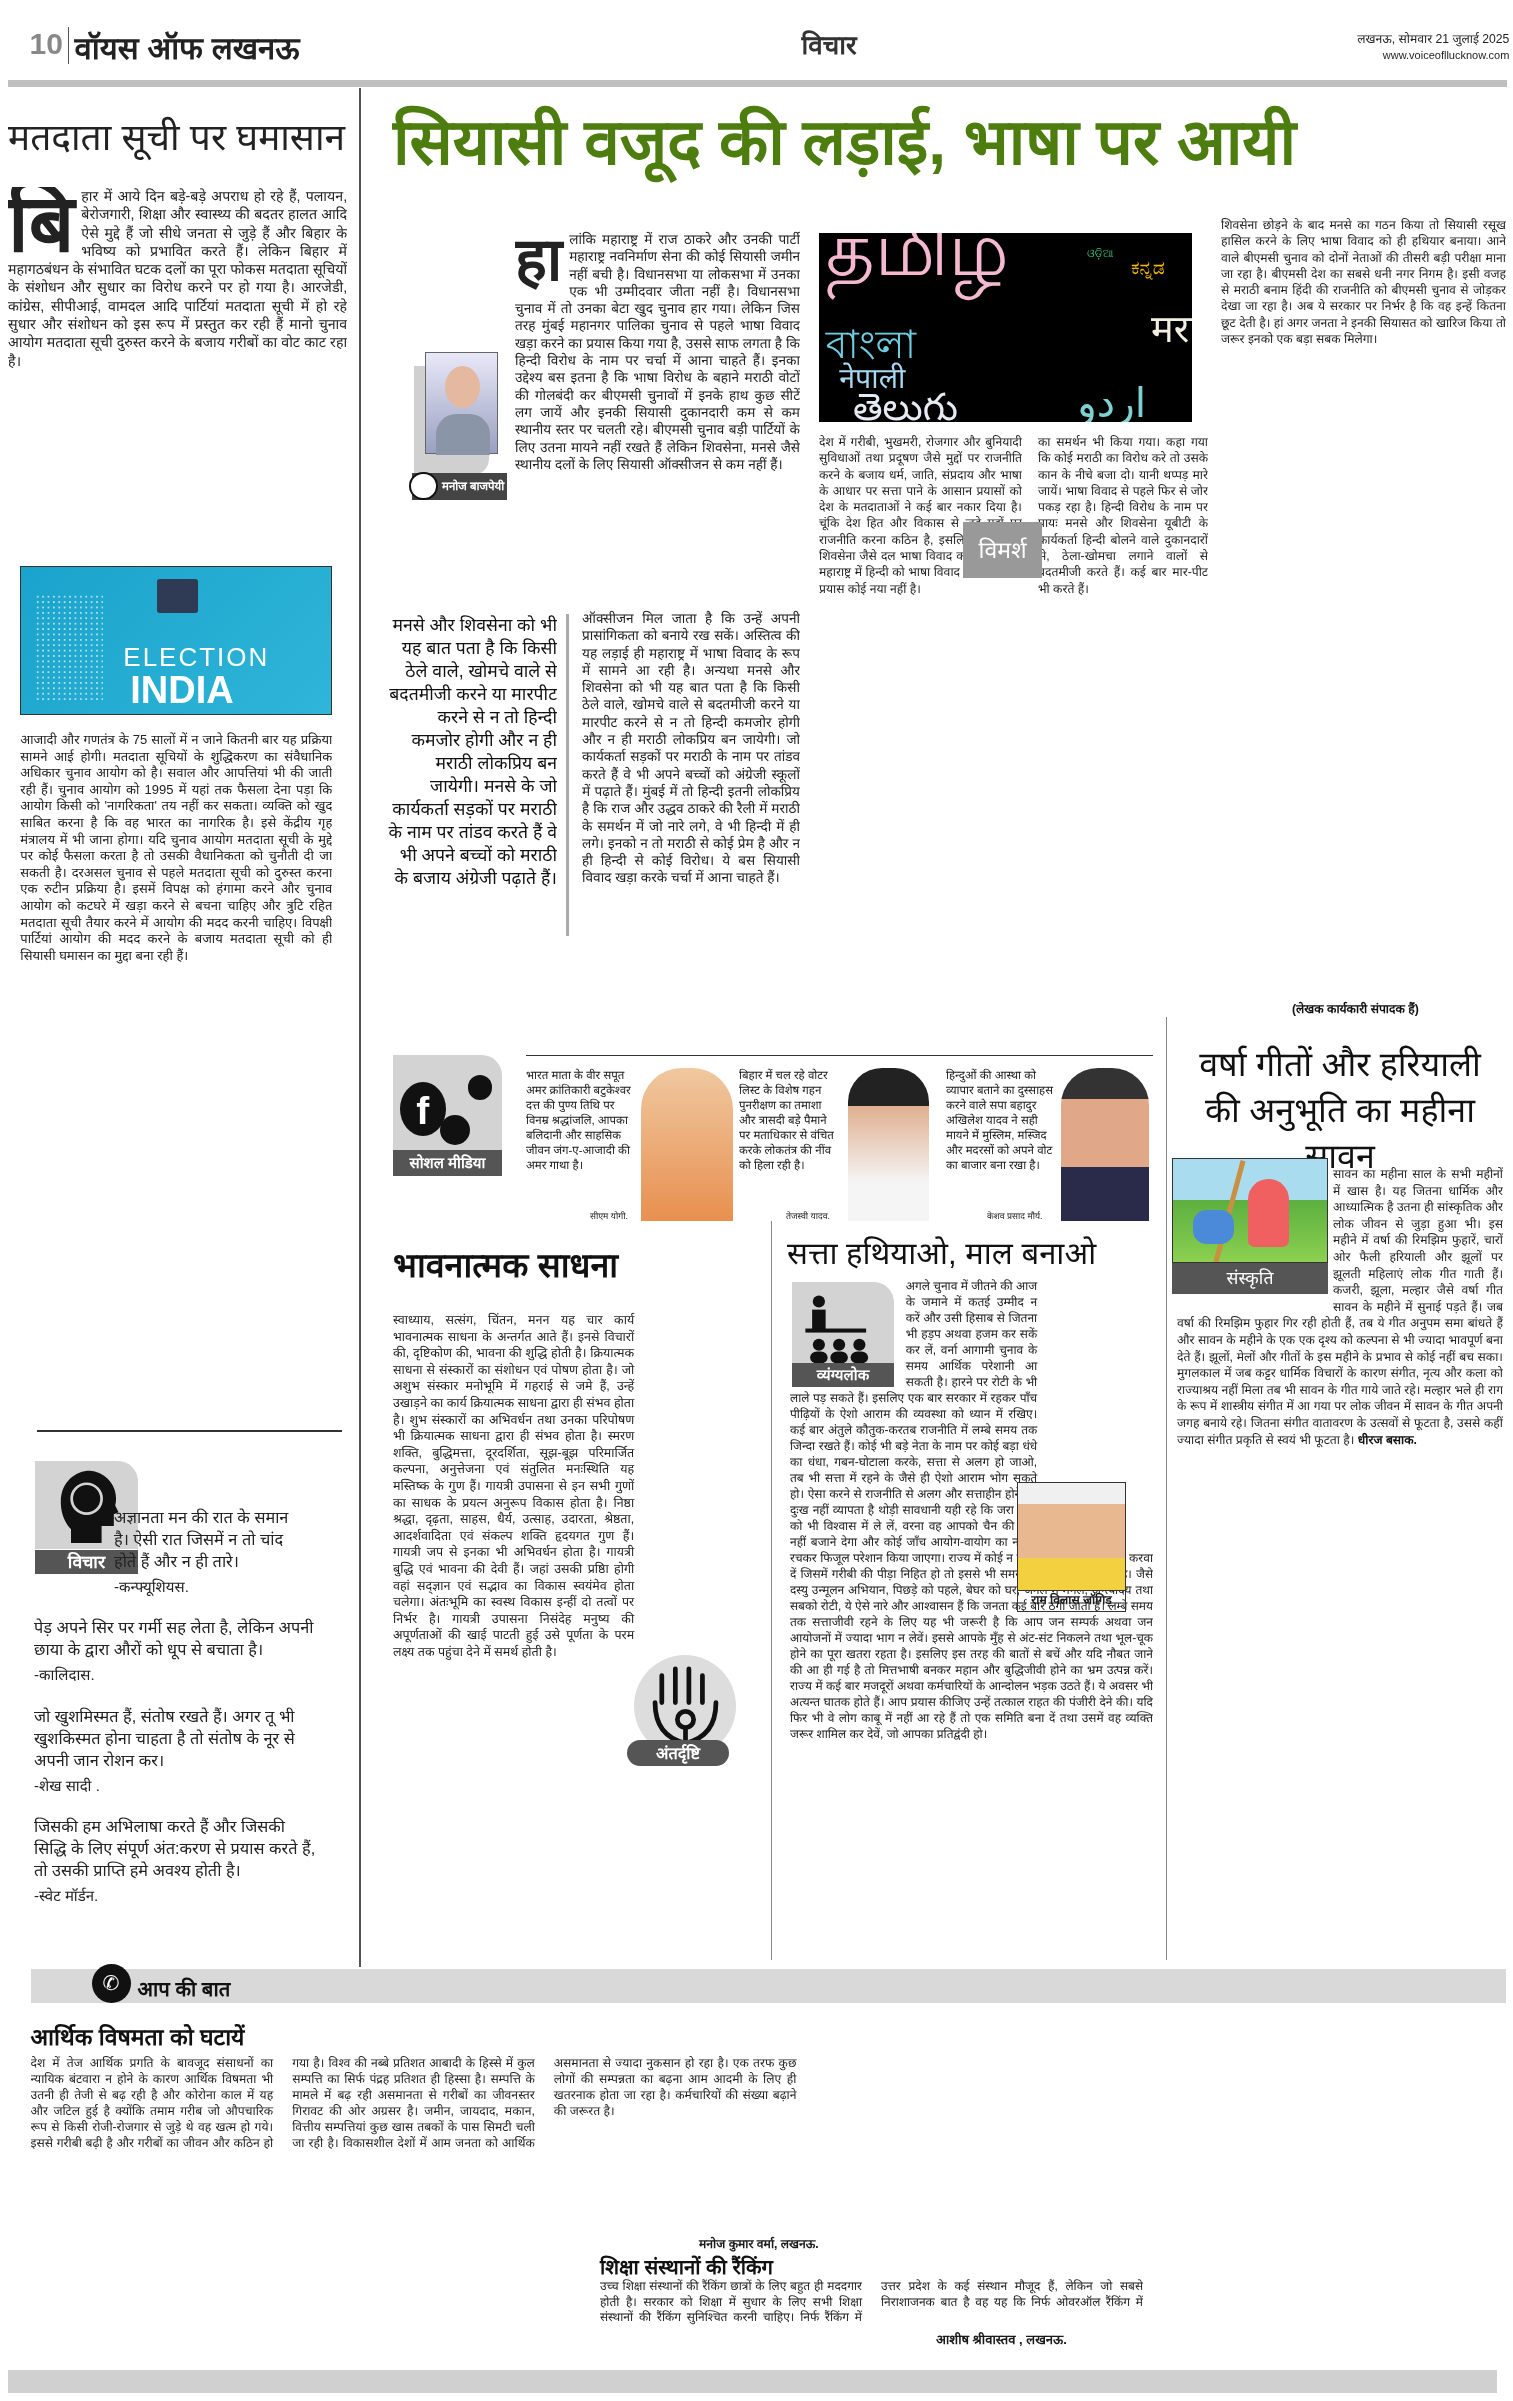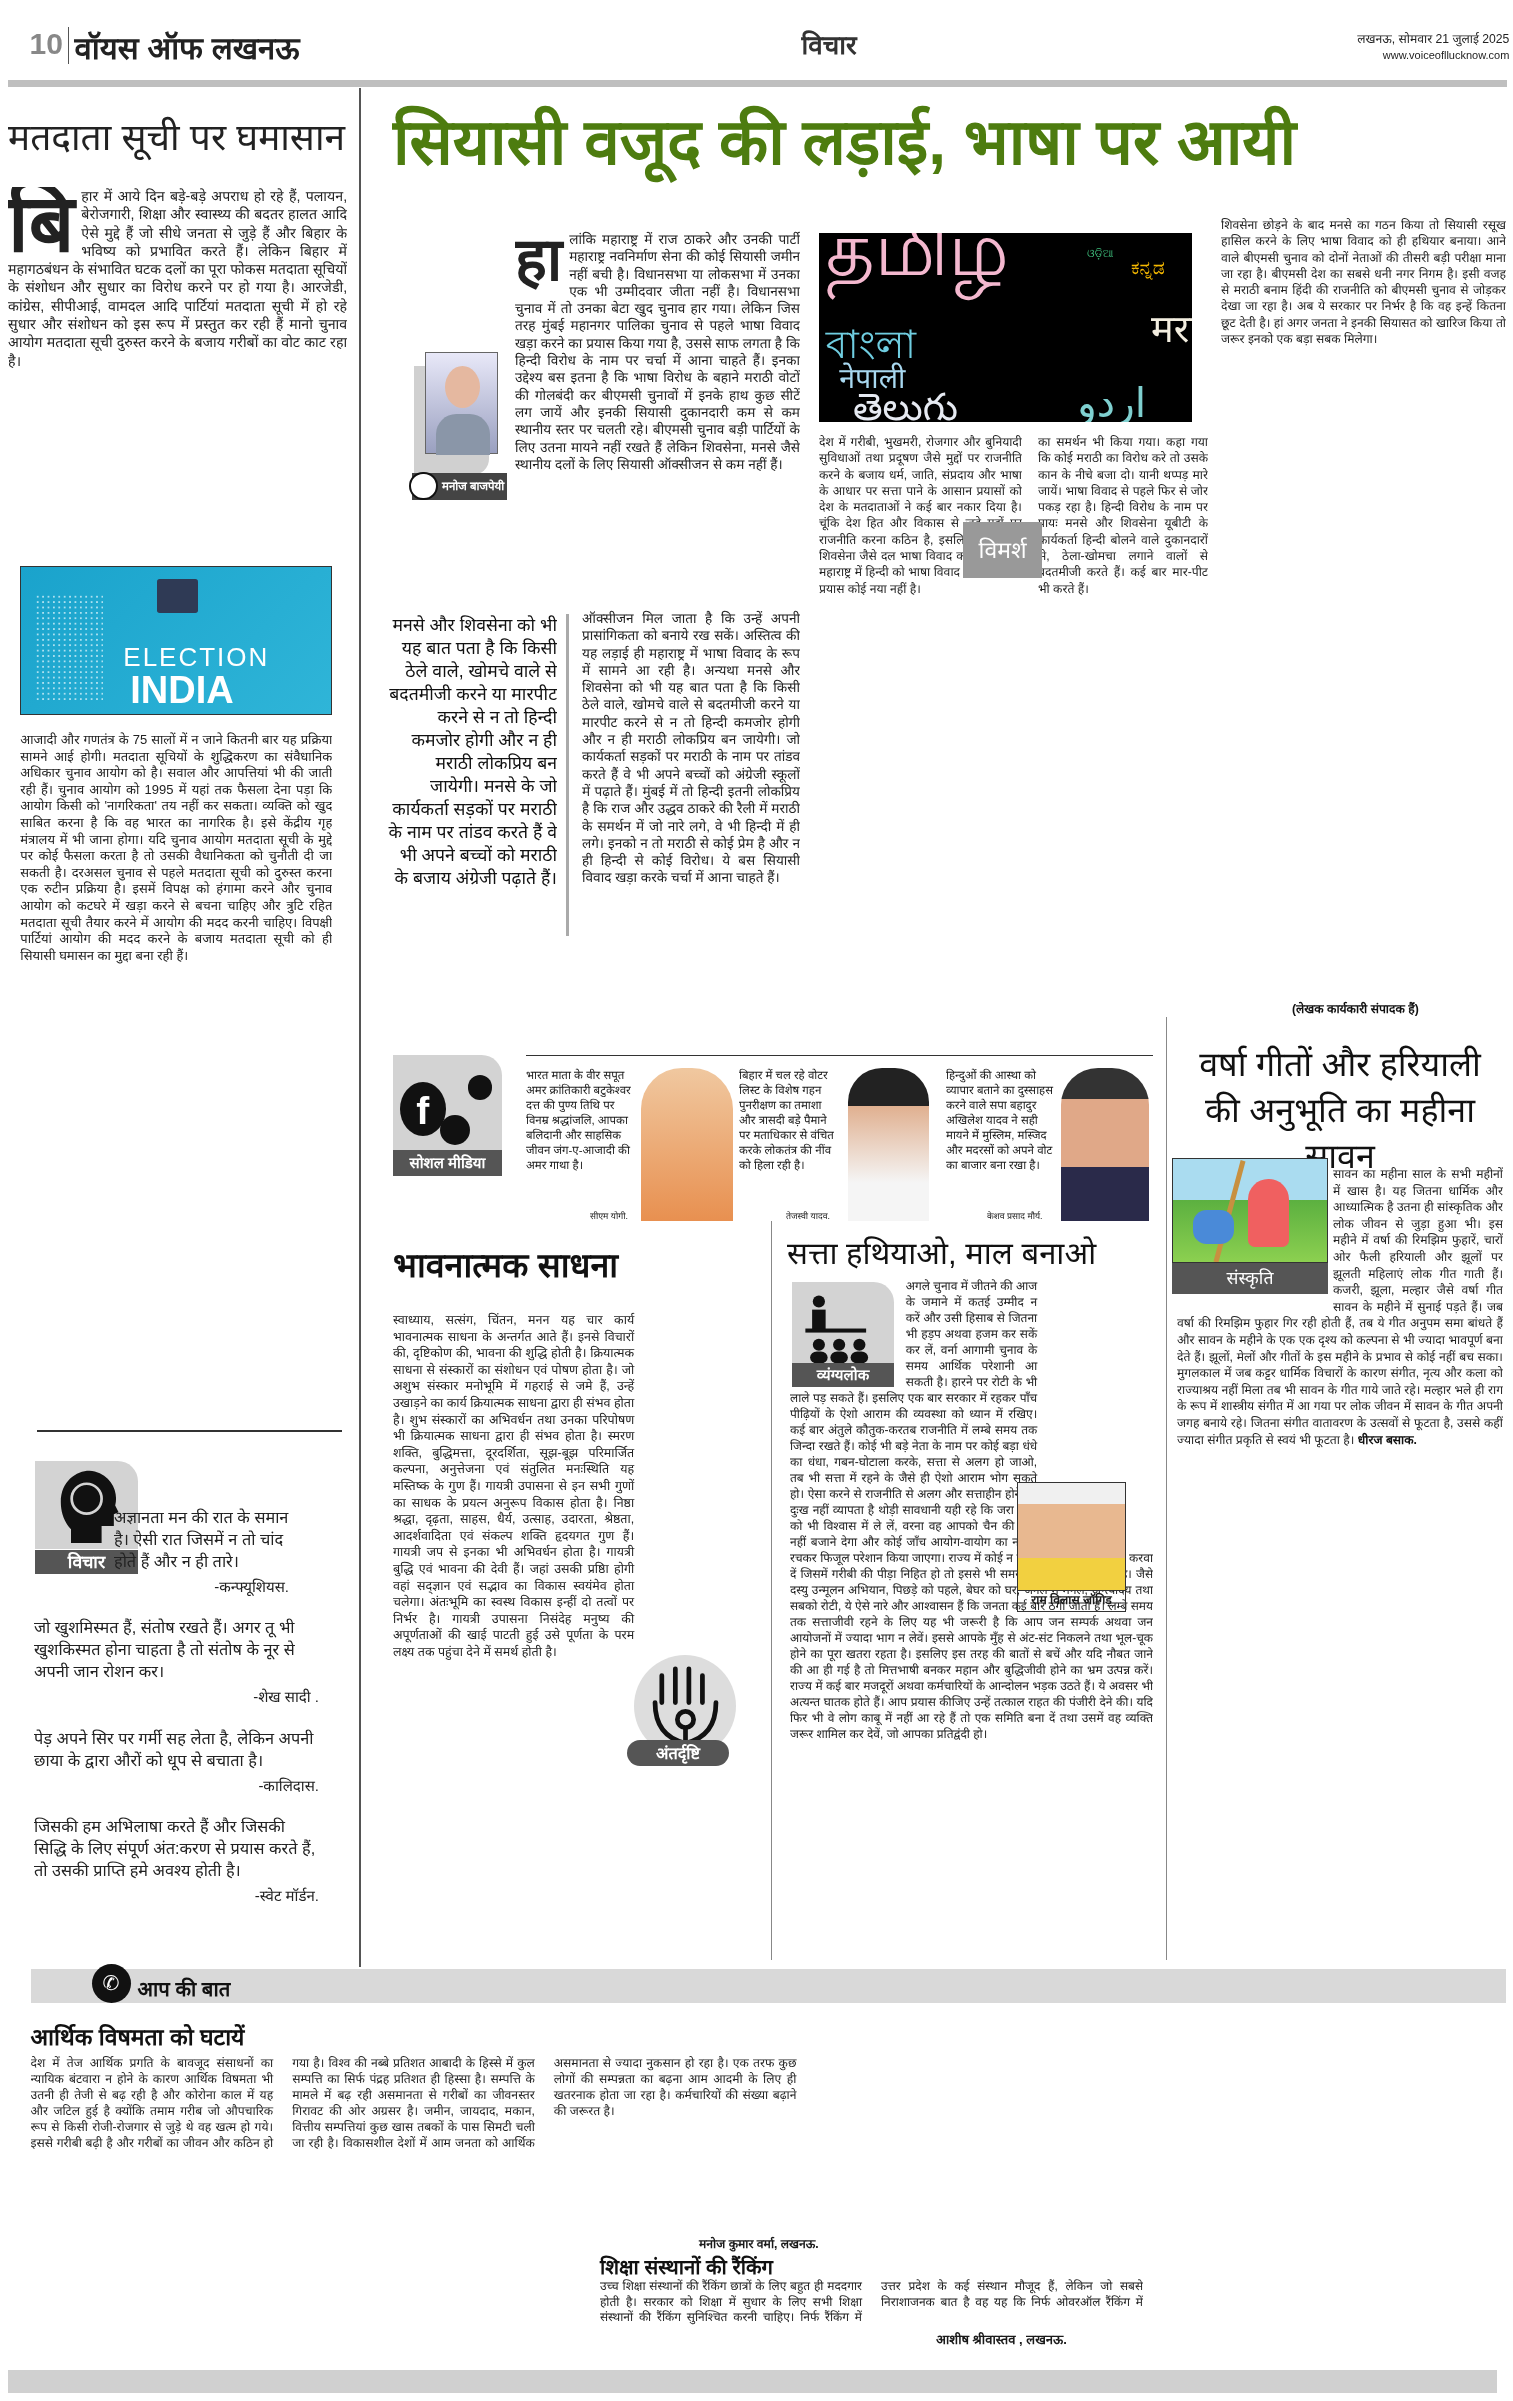--- a/index.html
+++ b/index.html
@@ -8,21 +8,21 @@
 .txt{font-size:14.2px;line-height:18.3px;text-align:justify;color:#222}
 .hl{font-weight:bold;color:#111}
 .vline{position:absolute;width:2px;background:#555}
 .hline{position:absolute;height:2px;background:#333}
 .tag{position:absolute;background:#555;color:#fff;text-align:center;font-weight:bold}
 .iconbox{position:absolute;background:#d3d3d3;border-radius:0 20.3px 0 0}
 .drop{float:left;font-size:80px;line-height:68px;font-weight:bold;margin:2.7px 6.8px 0 0}
 .cols2{column-count:2;column-gap:19px}
 .cols3{column-count:3;column-gap:19px}
 .quote{font-size:16.3px;line-height:22px;color:#222}
-.author{text-align:right;font-size:15px;margin-top:4.1px;color:#222}
+.author{text-align:left;font-size:15px;margin-top:4.1px;color:#222}
 </style>
 </head>
 <body>
 
 <div class="abs" style="left:13.6px;top:20.3px;width:1492px;height:47px;margin-left:16px;">
   <span class="abs" style="left:0;top:6.8px;font-size:30px;font-weight:bold;color:#888;">10</span>
   <span class="abs" style="left:38px;top:6.8px;width:1.4px;height:37px;background:#555;"></span>
   <span class="abs" style="left:45px;top:5.4px;font-size:31px;font-weight:bold;color:#222;">वॉयस ऑफ लखनऊ</span>
   <span class="abs" style="left:772px;top:5.4px;font-size:26px;font-weight:bold;color:#333;">विचार</span>
   <span class="abs" style="right:12.2px;top:9.5px;font-size:12.2px;color:#222;">लखनऊ, सोमवार 21 जुलाई 2025</span>
@@ -52,26 +52,26 @@
       <circle cx="48" cy="45" r="22" fill="none" stroke="#d3d3d3" stroke-width="4"></circle>
     </svg>
 </div>
 <div class="tag" style="left:35px;top:1550px;width:103px;height:24.4px;font-size:17.6px;line-height:24.4px;">विचार</div>
 <div class="abs" style="left:34px;top:1506px;width:285px;">
   <div style="margin-left:80px;width:175px;margin-bottom:20.3px;">
     <div class="quote">अज्ञानता मन की रात के समान है। ऐसी रात जिसमें न तो चांद होते हैं और न ही तारे।</div>
     <div class="author">-कन्फ्यूशियस.</div>
   </div>
   <div style="margin-bottom:20.3px;">
+    <div class="quote">पेड़ अपने सिर पर गर्मी सह लेता है, लेकिन अपनी छाया के द्वारा औरों को धूप से बचाता है।</div>
+    <div class="author">-कालिदास.</div>
+  </div>
+  <div style="margin-bottom:20.3px;">
     <div class="quote">जो खुशमिस्मत हैं, संतोष रखते हैं। अगर तू भी खुशकिस्मत होना चाहता है तो संतोष के नूर से अपनी जान रोशन कर।</div>
     <div class="author">-शेख सादी .</div>
-  </div>
-  <div style="margin-bottom:20.3px;">
-    <div class="quote">पेड़ अपने सिर पर गर्मी सह लेता है, लेकिन अपनी छाया के द्वारा औरों को धूप से बचाता है।</div>
-    <div class="author">-कालिदास.</div>
   </div>
   <div>
     <div class="quote">जिसकी हम अभिलाषा करते हैं और जिसकी सिद्धि के लिए संपूर्ण अंत:करण से प्रयास करते हैं, तो उसकी प्राप्ति हमे अवश्य होती है।</div>
     <div class="author">-स्वेट मॉर्डन.</div>
   </div>
 </div>
 
 <div class="vline" style="left:359px;top:88px;height:1879px;"></div>
 
 <h1 class="abs" style="left:393px;top:102px;font-size:64px;font-weight:bold;line-height:81px;color:#4d7c0f;white-space:nowrap;">सियासी वजूद की लड़ाई, भाषा पर आयी</h1>

